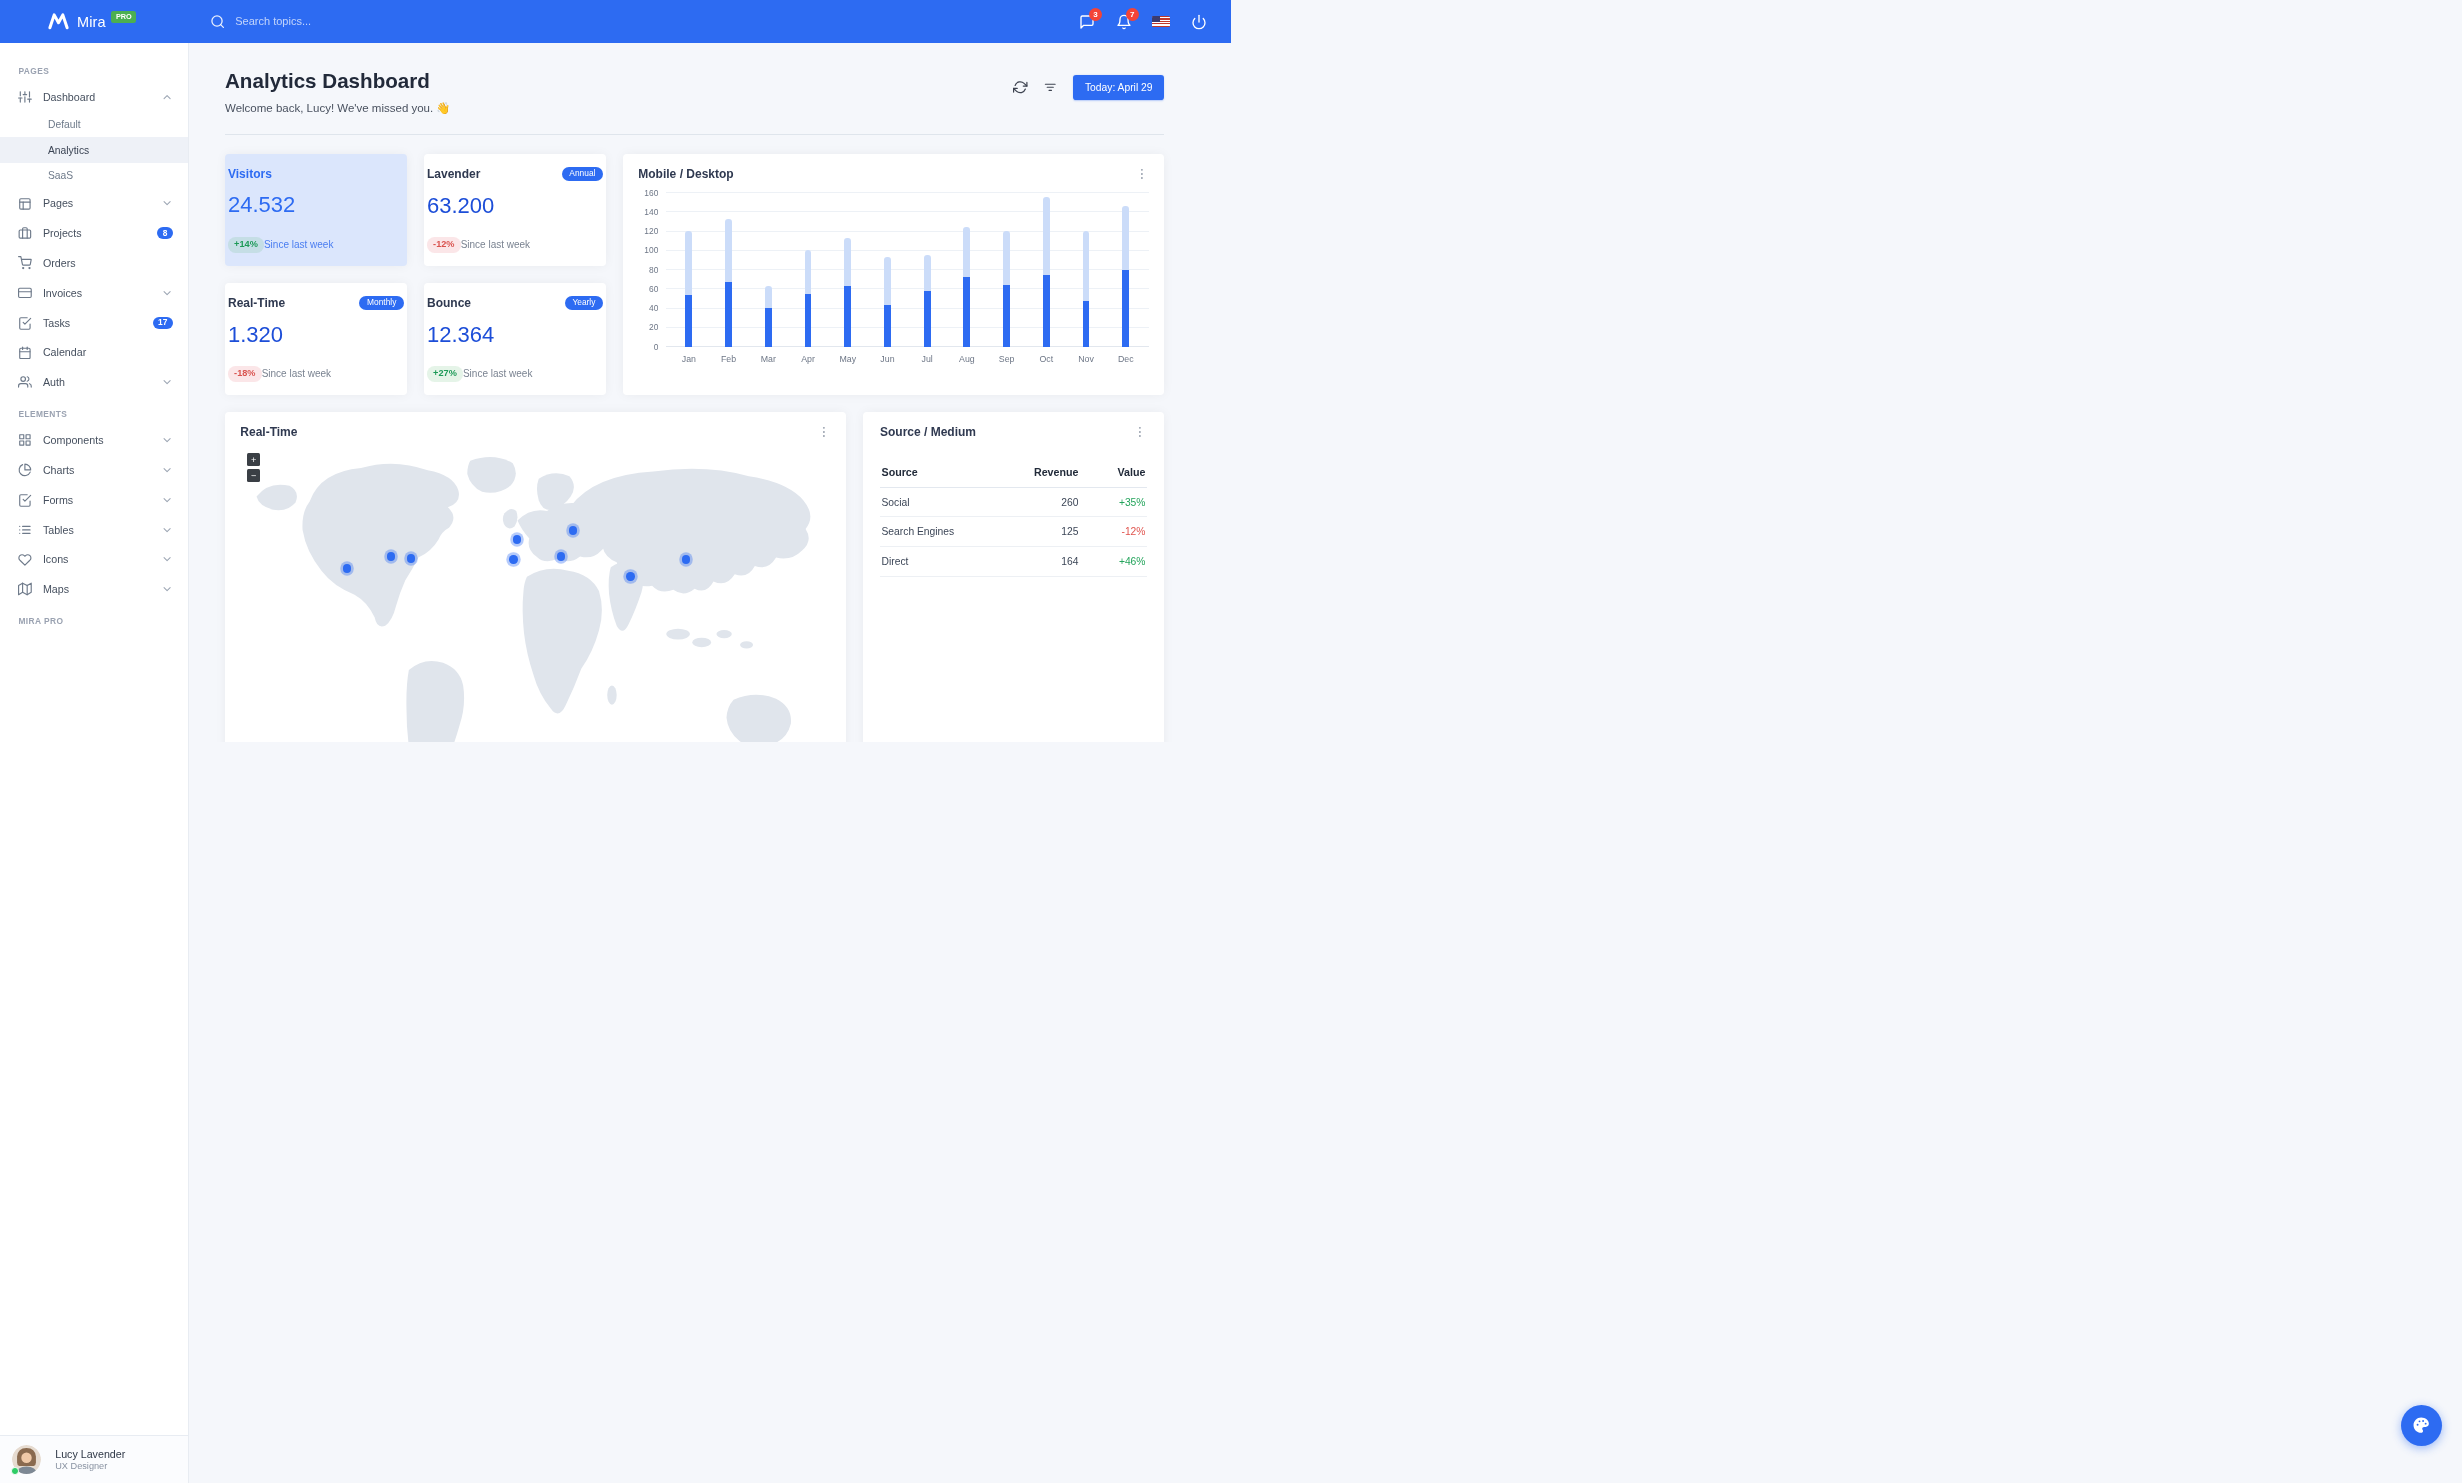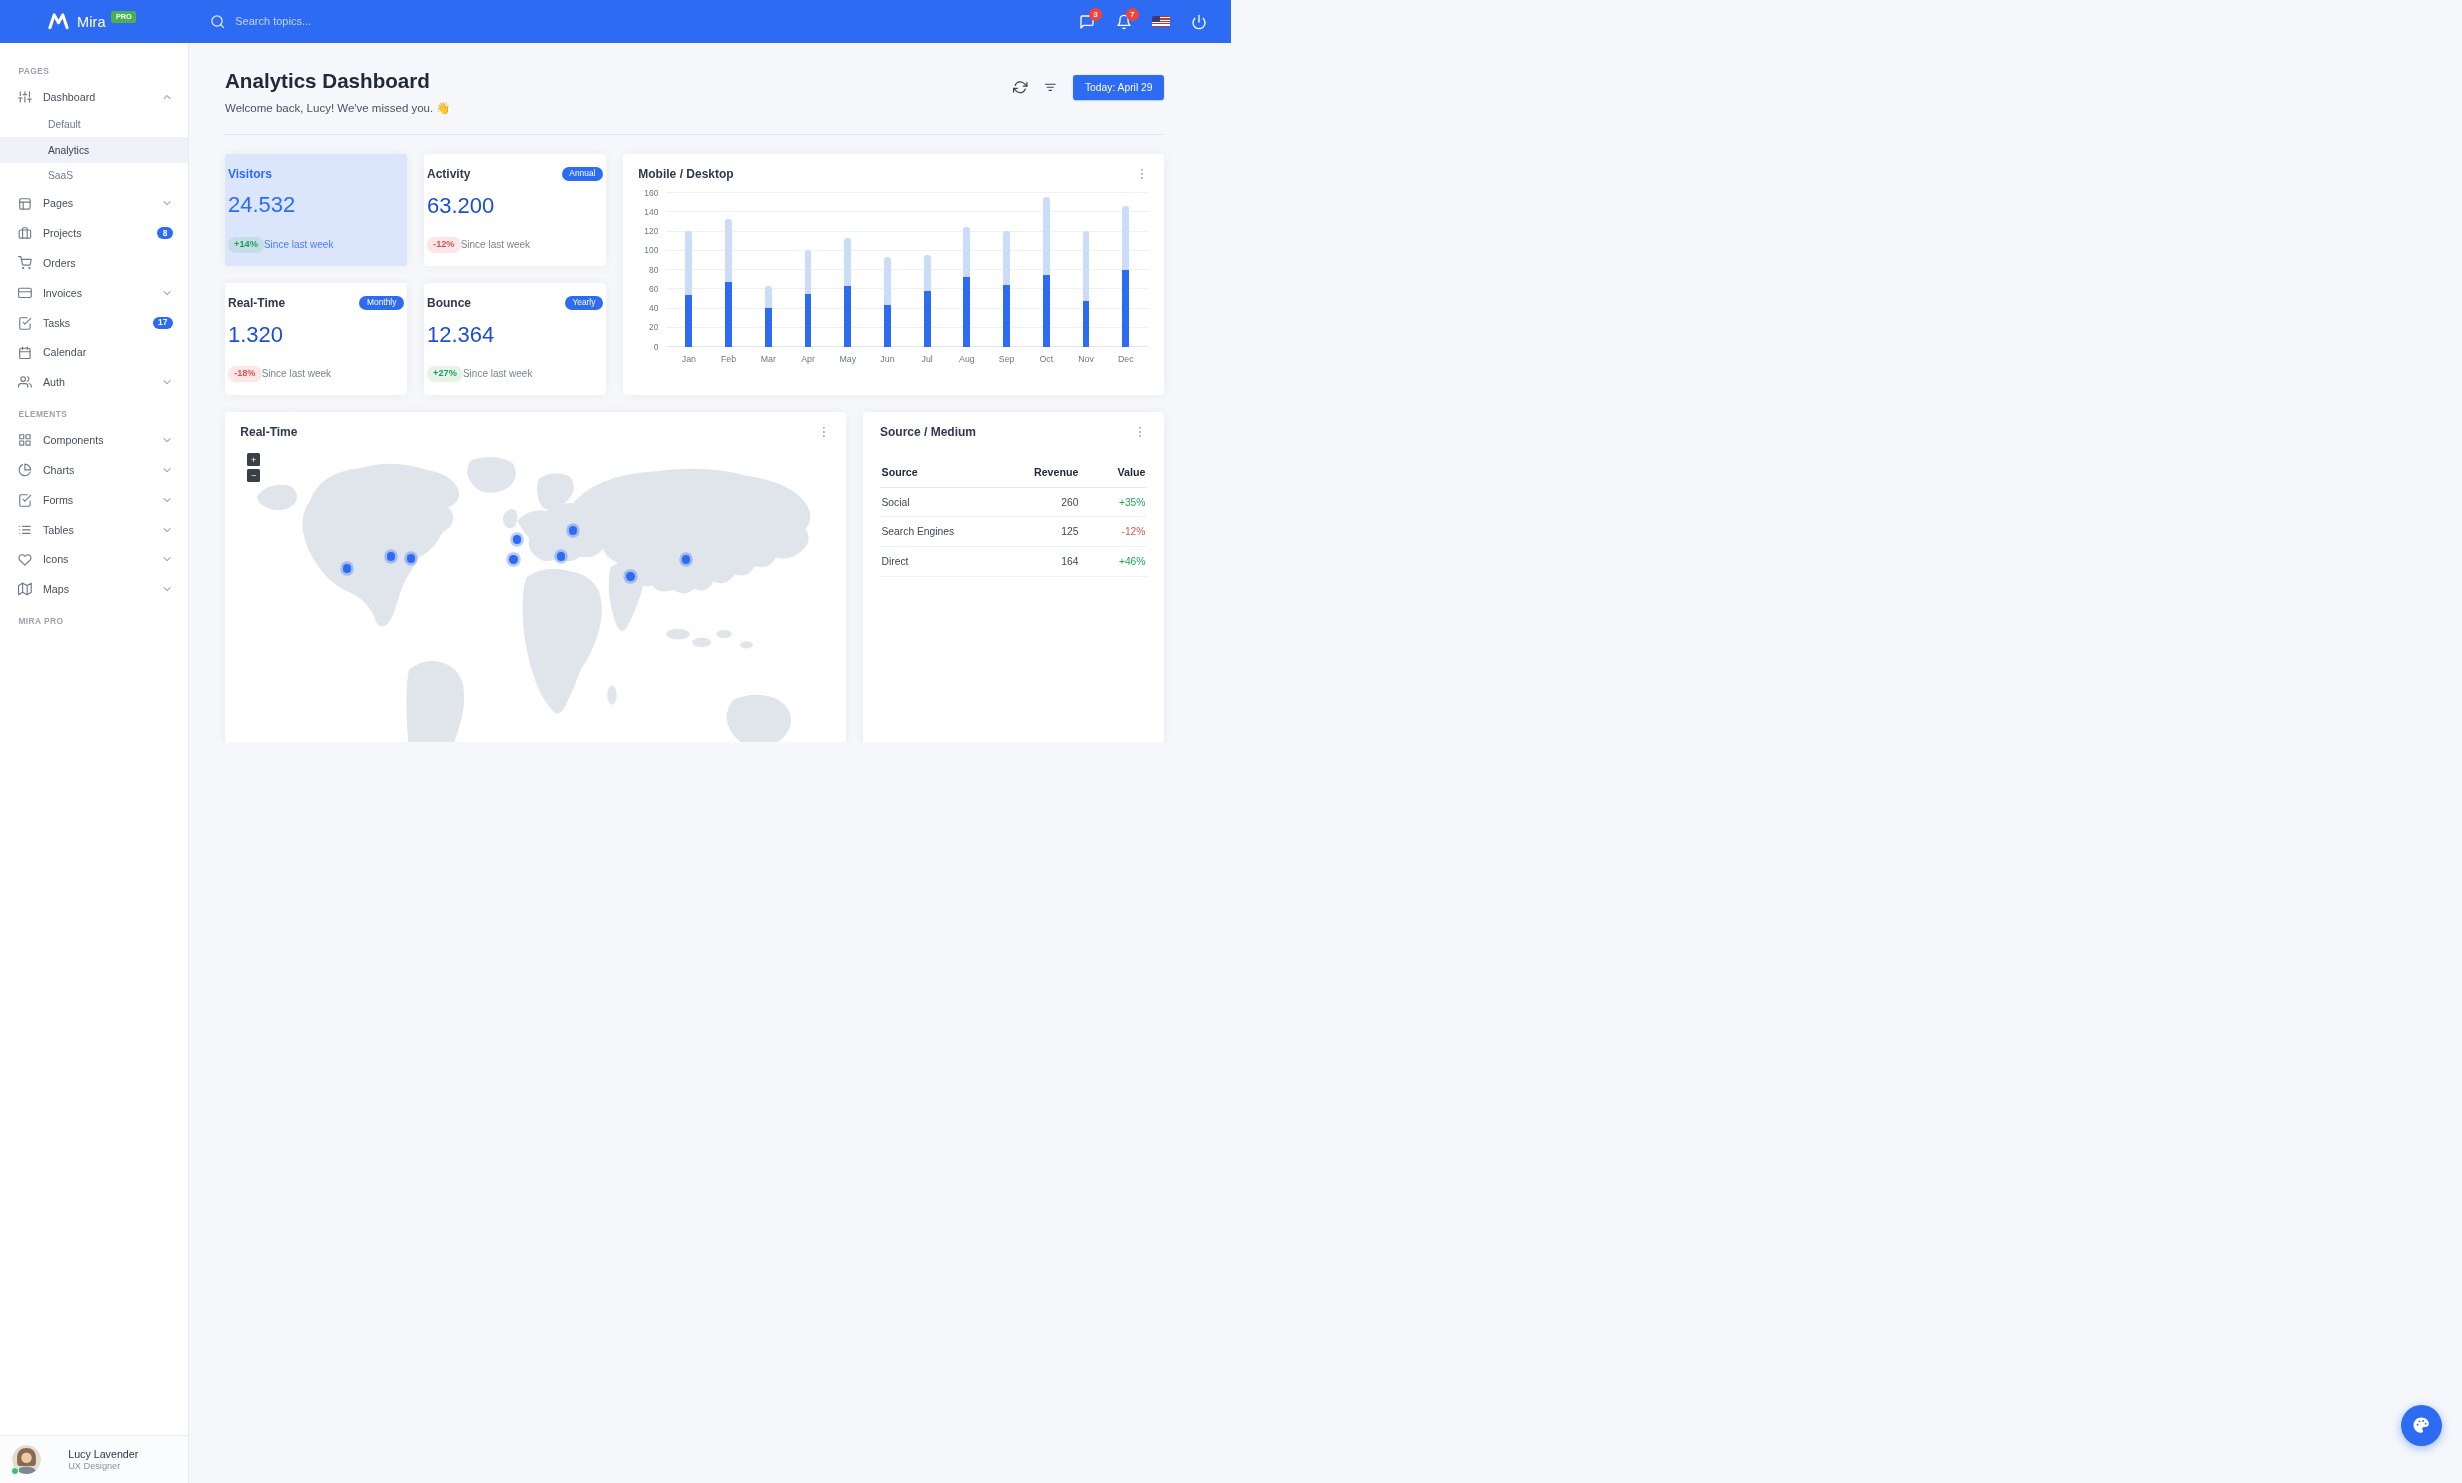--- a/index.html
+++ b/index.html
@@ -44,21 +44,21 @@
   .sidebar{position:fixed;left:0;top:43px;bottom:0;width:189px;background:#fff;border-right:0.8px solid #e8ecf2;z-index:5;display:flex;flex-direction:column}
   .side-scroll{flex:1;overflow:hidden;padding-top:10.7px}
   .side-section{padding:12.2px 18.4px 6.1px;font-size:8.4px;font-weight:700;letter-spacing:.05em;color:#9aa2b1}
   .side-item{display:flex;align-items:center;gap:10.7px;padding:8px 15.3px 8px 18.4px;font-size:10.7px;color:#46505f;cursor:pointer}
   .side-icon{width:13.8px;height:13.8px;color:#6e7a8a;flex:0 0 auto}
   .side-label{flex:1}
   .chev{width:12.2px;height:12.2px;color:#9aa4b2}
   .badge-pill{background:var(--primary);color:#fff;font-size:8.4px;font-weight:600;border-radius:6.9px;padding:1.9px 5.4px;line-height:1}
   .side-sub{display:block;padding:7.3px 18.4px 7.3px 48px;font-size:10.3px;color:#6e7a8a;cursor:pointer}
   .side-sub.active{background:#eef1f7;color:#3b4454}
-  .side-footer{border-top:0.8px solid #e8ecf2;background:#fbfcfe;padding:9.2px 12.2px;display:flex;align-items:center;gap:27px;cursor:pointer}
+  .side-footer{border-top:0.8px solid #e8ecf2;background:#fbfcfe;padding:9.2px 12.2px;display:flex;align-items:center;gap:14px;cursor:pointer}
   .avatar{width:29px;height:29px;border-radius:50%;overflow:visible;position:relative;flex:0 0 auto}
   .avatar svg{width:29px;height:29px;border-radius:50%;display:block}
   .status-dot{position:absolute;left:-0.8px;bottom:-0.8px;width:7.6px;height:7.6px;border-radius:50%;background:#2fcc66;border:1.5px solid #fff}
   .user-name{font-size:10.7px;font-weight:500;color:#2f3847}
   .user-role{font-size:9.2px;color:#8a93a2;margin-top:1.5px}
 
   
   .content{margin-left:189px;padding:26px 67px 0 36px}
   .page-head{display:flex;justify-content:space-between;align-items:flex-start}
   .page-title{font-size:20.6px;font-weight:700;margin:0;color:#222a3a}
@@ -455,21 +455,21 @@
         </div>
         <div class="stat-value">24.532</div>
         <div class="stat-foot">
           <span class="pill positive">+14%</span>
           <span class="stat-note">Since last week</span>
         </div>
       </section>
 
       <section class="card stat-card">
         <div class="card-head">
-          <h3 class="card-title">Activity</h3>
+          <h3 class="card-title">Lavender</h3>
           <span class="stat-badge">Annual</span>
         </div>
         <div class="stat-value">63.200</div>
         <div class="stat-foot">
           <span class="pill negative">-12%</span>
           <span class="stat-note">Since last week</span>
         </div>
       </section>
 
       <section class="card stat-card">

